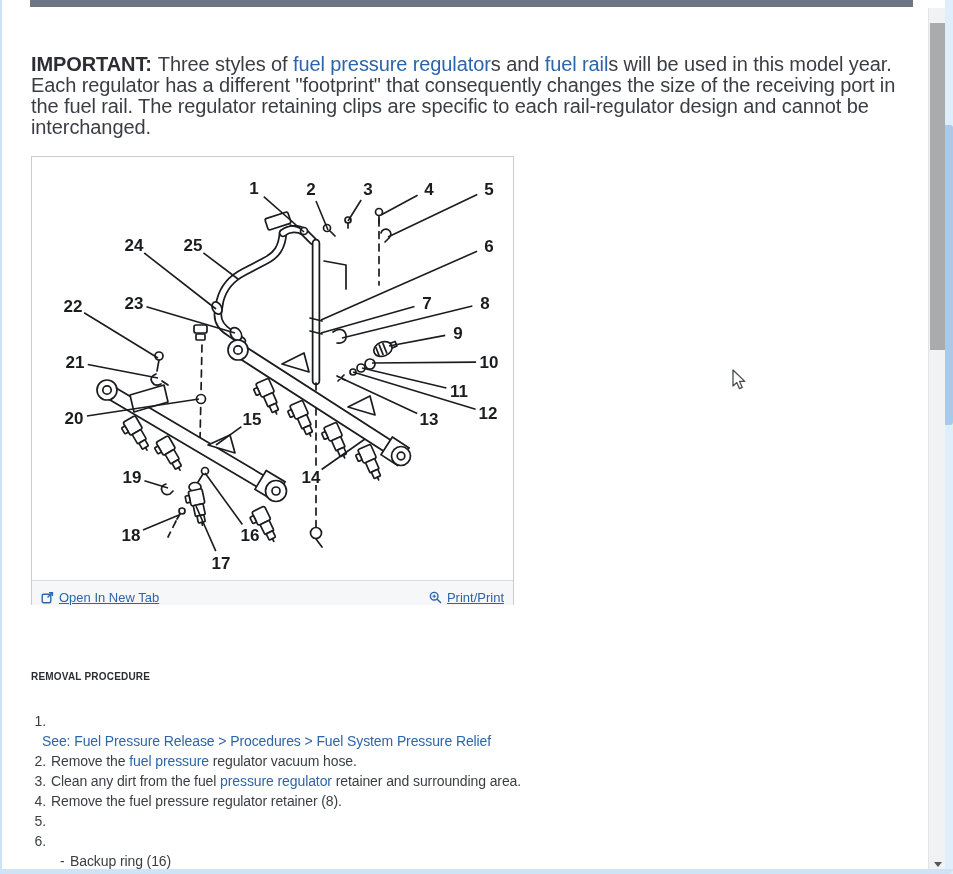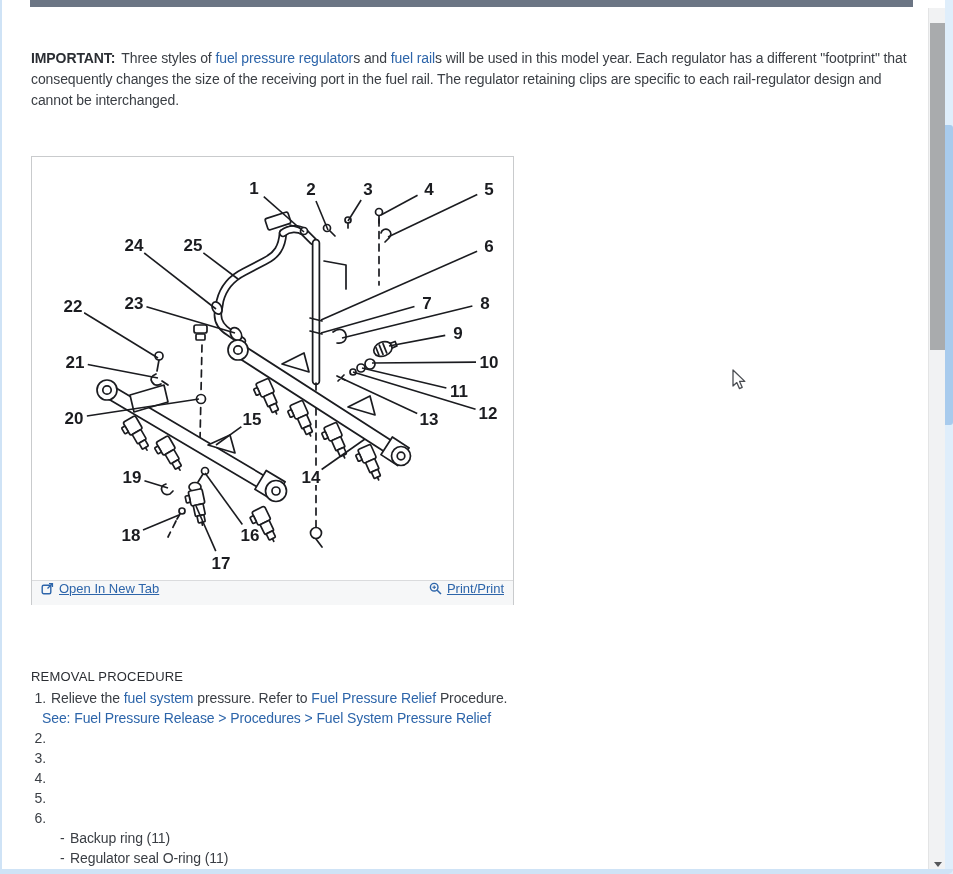--- a/index.html
+++ b/index.html
@@ -8,42 +8,42 @@
     font-family:"Liberation Sans",sans-serif;color:var(--text,#3a3e44);
   }
   
   .frame-left{position:absolute;left:0;top:0;width:2px;height:874px;background:var(--window_blue,#bcd4ee);}
   .frame-right{position:absolute;left:945px;top:0;width:8px;height:874px;background:var(--window_blue_light,#dfeefb);}
   .frame-right .outer-thumb{position:absolute;left:0;top:125px;width:8px;height:300px;background:var(--window_blue_dark,#a8cbed);border-radius:0 3px 3px 0;}
   .frame-bottom{position:absolute;left:0;top:869px;width:953px;height:5px;background:var(--window_blue,#cfe3f6);border-bottom-right-radius:5px;}
   
   .top-bar{position:absolute;left:30px;top:0;width:883px;height:7px;background:var(--bar,#6b7584);}
   
-  .note{position:absolute;left:31px;top:34px;width:892px;font-size:14px;line-height:21px;letter-spacing:-0.1px;}
+  .note{position:absolute;left:31px;top:34px;width:892px;font-size:20px;line-height:21px;letter-spacing:-0.1px;}
   .note .b{font-weight:bold;color:var(--heading,#2b2e33);margin-right:6px;}
   .lnk{color:var(--link,#2d65aa);text-decoration:none;cursor:pointer;}
   
   .figure{position:absolute;left:31px;top:156px;width:483px;height:449px;box-sizing:border-box;
     border:1px solid var(--frame_border,#c9cbcd);background:#fff;}
   .figure svg.diagram{display:block;width:481px;height:423px;}
   .fig-footer{height:24px;border-top:1px solid var(--footer_border,#dadbdd);background:var(--footer_bg,#f6f7f8);
-    display:flex;align-items:flex-start;justify-content:space-between;padding:0 9px;font-size:13px;}
+    display:flex;align-items:flex-end;justify-content:space-between;padding:0 9px;font-size:13px;}
   .fig-link{display:flex;align-items:center;gap:5px;color:var(--link,#2d65aa);}
   .fig-link svg{display:block;}
   
   .art{stroke:var(--callout,#1b1c20);fill:none;stroke-width:1.7;stroke-linejoin:round;stroke-linecap:round;}
   .pb{stroke-width:8.5;} .pw{stroke:#fff;stroke-width:5;}
   .rb{stroke-width:15;} .rw{stroke:#fff;stroke-width:11.5;}
   .dash{stroke-dasharray:7 5.5;stroke-width:1.7;}
   .leader{stroke:var(--callout,#1b1c20);stroke-width:1.6;}
   .callout{font-family:"Liberation Sans",sans-serif;font-weight:bold;font-size:17px;fill:var(--callout,#1b1c20);
     text-anchor:middle;dominant-baseline:central;paint-order:stroke;stroke:#fff;stroke-width:4px;}
   
   .procedure{position:absolute;left:31px;top:667px;width:660px;font-size:14px;line-height:20px;letter-spacing:-0.1px;}
-  .proc-title{font-weight:normal;font-size:13px;color:var(--heading,#2b2e33);letter-spacing:.2px;margin-bottom:1px;}
+  .proc-title{font-weight:bold;font-size:10px;color:var(--heading,#2b2e33);letter-spacing:.2px;margin-bottom:24px;}
   .step-row{display:flex;}
   .step-num{width:15px;text-align:right;margin-right:5px;flex:0 0 auto;}
   .step-sub{margin-left:11px;}
   .dash-row{display:flex;margin-left:29px;}
   .dash-row .dash-mark{width:10px;flex:0 0 auto;}
   
   .scrollbar{position:absolute;left:928px;top:8px;width:17px;height:866px;background:var(--scroll_track,#f1f2f3);border-left:1px solid #e3e4e5;box-sizing:border-box;}
   .scroll-thumb{position:absolute;left:1px;top:15px;width:15px;height:327px;background:var(--scroll_thumb,#a9abad);}
   .scroll-down{position:absolute;left:0;bottom:2px;width:17px;height:16px;display:flex;align-items:center;justify-content:center;}
   .scroll-down .tri{width:0;height:0;border-left:4.5px solid transparent;border-right:4.5px solid transparent;border-top:5.5px solid #55575a;}
@@ -247,51 +247,53 @@
     </a>
   </div>
 </div>
 
 <div class="procedure">
   <div class="proc-title">REMOVAL PROCEDURE</div>
   <div>
       <div>
         <div class="step-row">
           <span class="step-num">1.</span>
-          <span class="step-text"><span>Relieve the </span><a href="#" class="lnk">fuel system</a><span> pressure. Refer to </span><a href="#" class="lnk">Fuel Pressure Relief</a><span> Procedure.</span></span>
         </div>
         <div class="step-sub"><a href="#" class="lnk">See: Fuel Pressure Release &gt; Procedures &gt; Fuel System Pressure Relief</a></div>
       </div>
       <div>
         <div class="step-row">
           <span class="step-num">2.</span>
+          <span class="step-text"><span>Remove the </span><a href="#" class="lnk">fuel pressure</a><span> regulator vacuum hose.</span></span>
         </div>
       </div>
       <div>
         <div class="step-row">
           <span class="step-num">3.</span>
+          <span class="step-text"><span>Clean any dirt from the fuel </span><a href="#" class="lnk">pressure regulator</a><span> retainer and surrounding area.</span></span>
         </div>
       </div>
       <div>
         <div class="step-row">
           <span class="step-num">4.</span>
+          <span class="step-text"><span>Remove the fuel pressure regulator retainer (8).</span></span>
         </div>
       </div>
       <div>
         <div class="step-row">
           <span class="step-num">5.</span>
         </div>
       </div>
       <div>
         <div class="step-row">
           <span class="step-num">6.</span>
         </div>
         <div class="dash-row">
           <span class="dash-mark">-</span>
-          <span>Backup ring (11)</span>
+          <span>Backup ring (16)</span>
         </div>
         <div class="dash-row">
           <span class="dash-mark">-</span>
           <span>Regulator seal O-ring (11)</span>
         </div>
       </div>
     </div>
 </div>
 
 <div class="scrollbar">

